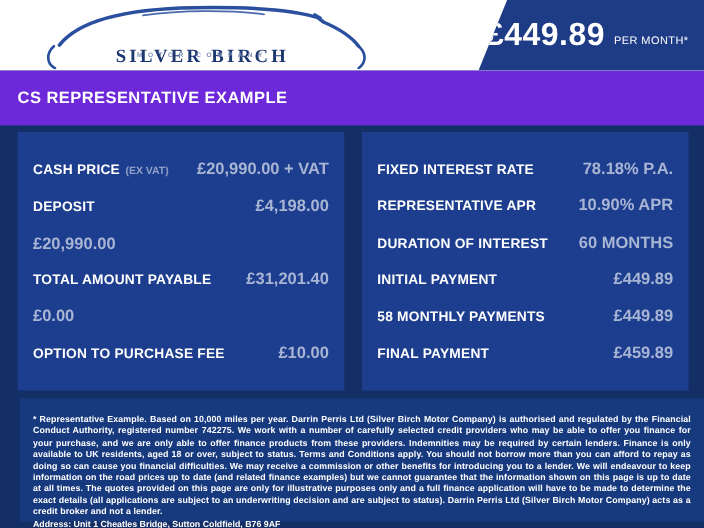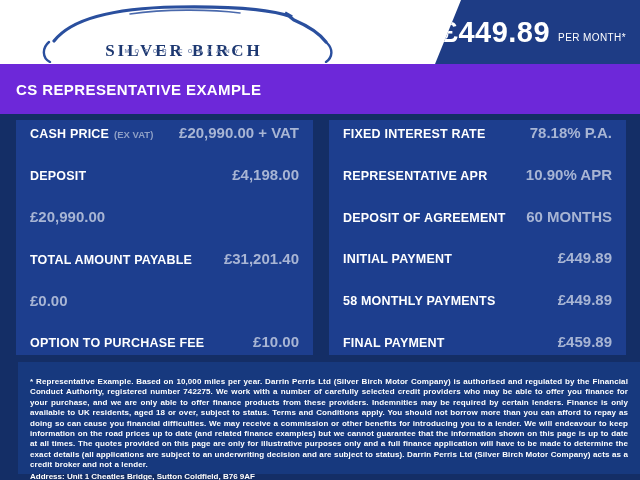--- a/index.html
+++ b/index.html
@@ -29,21 +29,21 @@
   .price-big { font-size:29px; font-weight:700; letter-spacing:0.5px; }
   .price-suffix { font-size:10px; font-weight:400; letter-spacing:0.4px; margin-left:8px; margin-top:10px; }
 
   
   .band { height:50px; background:#6d28d9; display:flex; align-items:center; padding-left:16px; }
   .band-title { color:#ffffff; font-size:15px; font-weight:700; letter-spacing:0.4px; }
 
   
   .panels { display:flex; gap:16px; padding:6px 14px 0 16px; height:248px; }
   .panel {
-    flex:1; background:#1d3e8e; padding:4px 14px; height:235px;
+    flex:1; background:#1d3e8e; padding:25px 14px; height:235px;
     display:flex; flex-direction:column; justify-content:space-between;
   }
   .frow { display:flex; justify-content:space-between; align-items:baseline; }
   .frow .lbl { color:#ffffff; font-size:12.5px; font-weight:700; letter-spacing:0.2px; white-space:nowrap; }
   .frow .note { color:#8fa0c6; font-size:9.5px; font-weight:700; margin-left:5px; }
   .frow .val { color:#a8b5d4; font-size:15px; font-weight:700; white-space:nowrap; }
 
   
   .footer { height:112px; background:#17397e; padding:15px 12px 0 12px;margin-left:18px; }
   .disclaimer {
@@ -106,21 +106,21 @@
   <div class="panel">
     <div class="frow">
       <span><span class="lbl">FIXED INTEREST RATE</span></span>
       <span class="val">78.18% P.A.</span>
     </div>
     <div class="frow">
       <span><span class="lbl">REPRESENTATIVE APR</span></span>
       <span class="val">10.90% APR</span>
     </div>
     <div class="frow">
-      <span><span class="lbl">DEPOSIT OF AGREEMENT</span></span>
+      <span><span class="lbl">DURATION OF INTEREST</span></span>
       <span class="val">60 MONTHS</span>
     </div>
     <div class="frow">
       <span><span class="lbl">INITIAL PAYMENT</span></span>
       <span class="val">£449.89</span>
     </div>
     <div class="frow">
       <span><span class="lbl">58 MONTHLY PAYMENTS</span></span>
       <span class="val">£449.89</span>
     </div>

